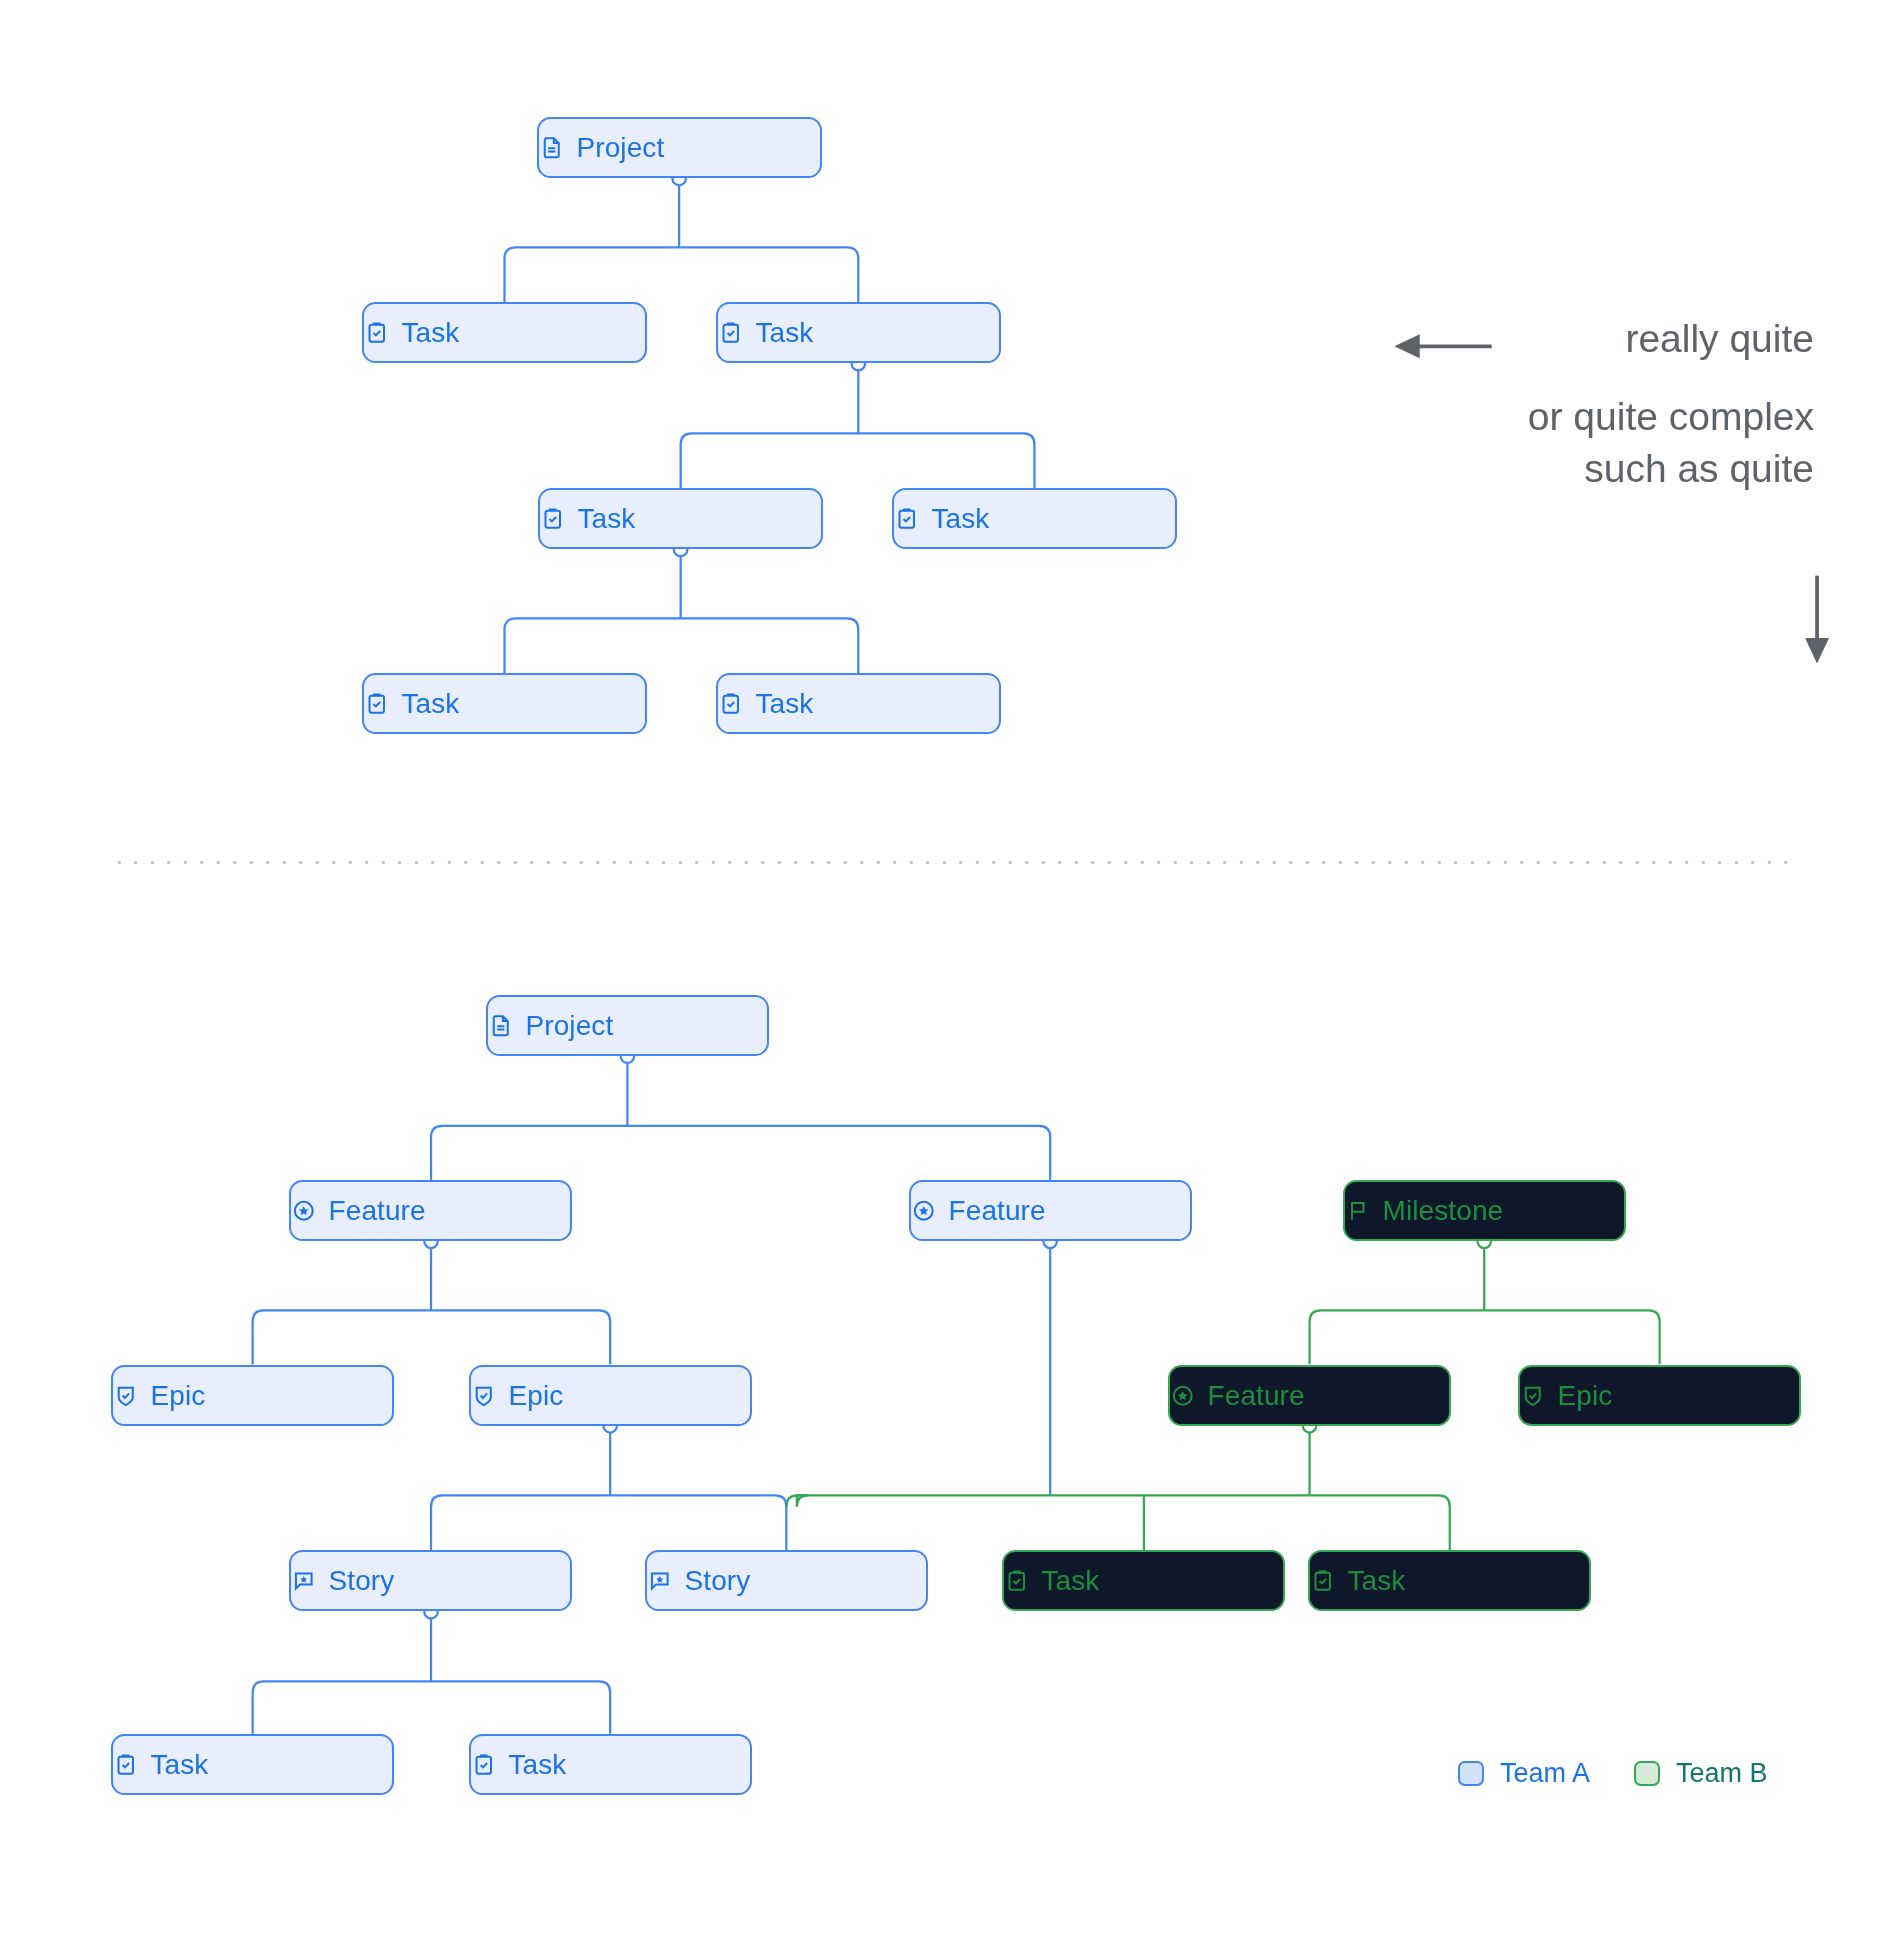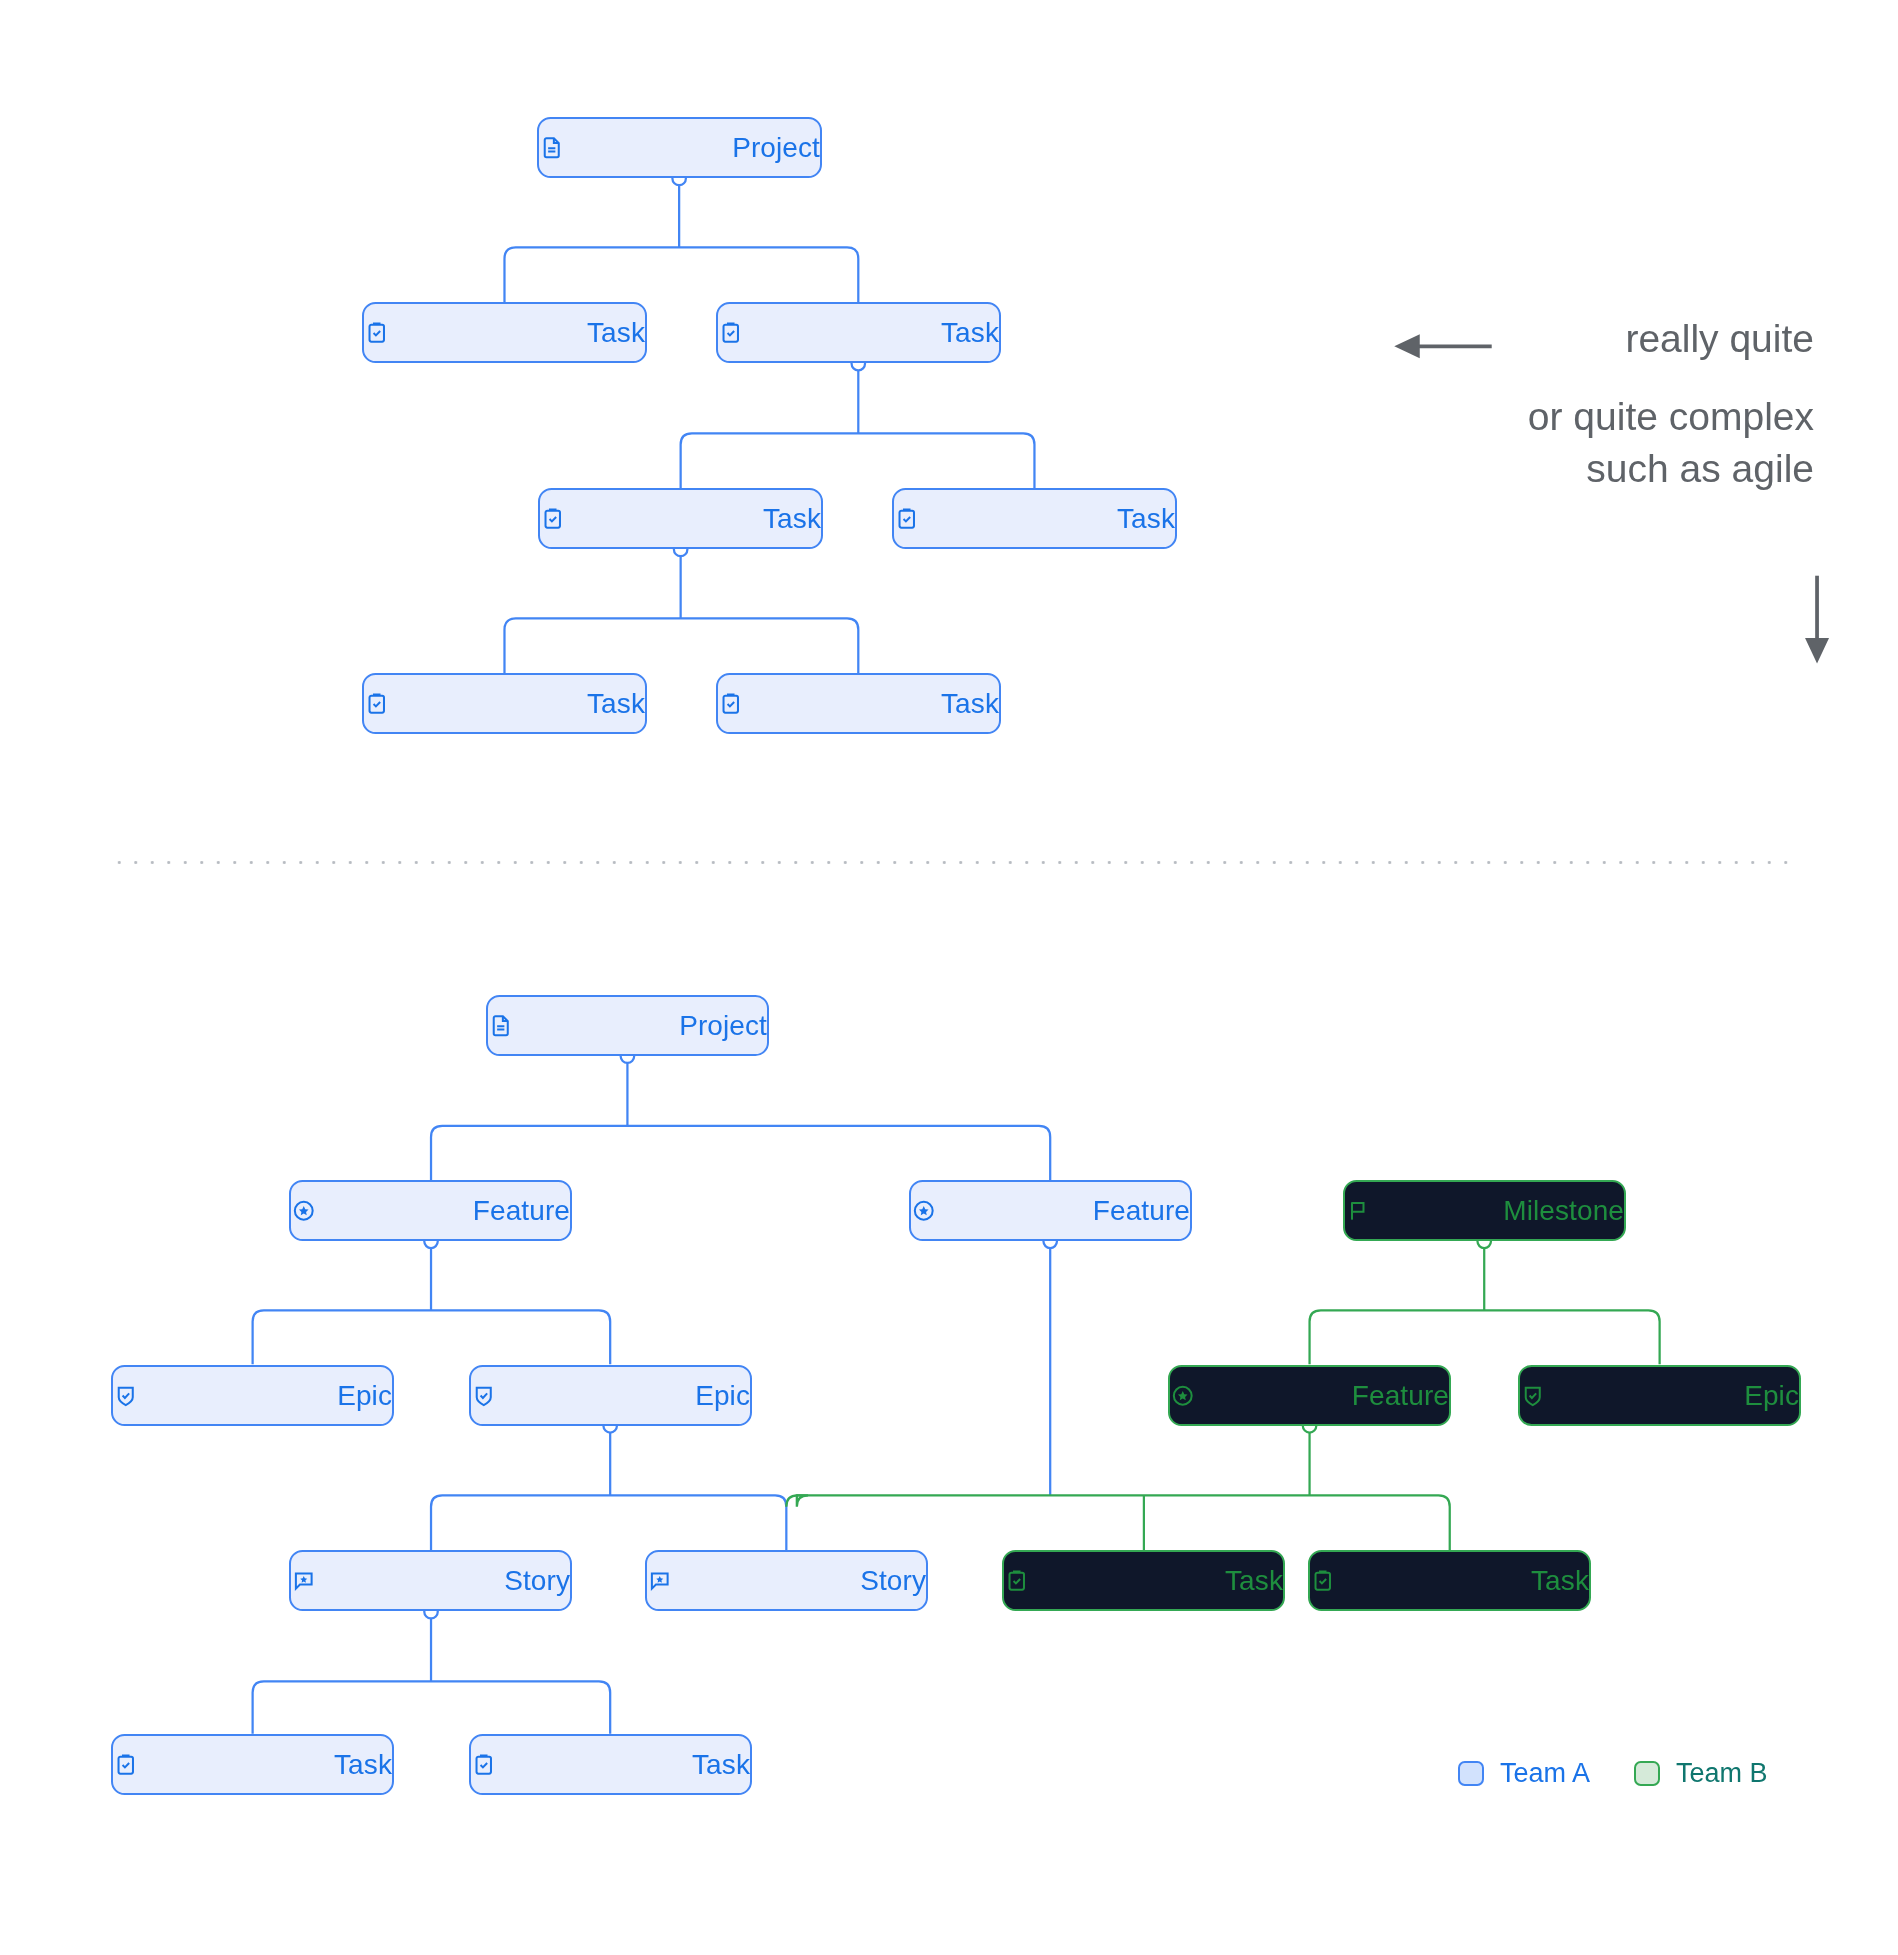--- a/index.html
+++ b/index.html
@@ -8,21 +8,21 @@
     background:#ffffff;
     font-family:"Liberation Sans", sans-serif;
     overflow:hidden;
   }
   #stage { position:relative; width:1898px; height:1955px; }
 
   svg.wires { position:absolute; left:0; top:0; width:1898px; height:1955px; pointer-events:none; }
 
   .node {
     position:absolute;
-    display:flex; align-items:center; justify-content:space-between;
+    display:flex; align-items:center; justify-content:flex-start;
     gap:12px;
     border-radius:13.5px;
     border-width:2.2px; border-style:solid;
     font-size:28px;
     letter-spacing:0.1px;
     white-space:nowrap;
     z-index:3;
   }
   .node.blue { background:#e8eefd; border-color:#4285f4; color:#1a73e8; }
   .node.green{ background:#0f172a; border-color:#34a853; color:#1e8e3e; }
@@ -186,21 +186,21 @@
           <path d="M9.4 4.4V3.2h5.2v1.2"></path>
           <path d="M9 12.3l2.2 2.2 4-4.2"></path>
         </svg>
       </span>
     <span class="lbl">Task</span>
   </div>
 
   <div class="note">
     <div>really quite</div>
     <div class="para2">or quite complex</div>
-    <div>such as agile</div>
+    <div>such as quite</div>
   </div>
 
   <div class="node blue" style="left:486px;top:995px;width:283px;height:61px;">
     <span class="ic">
         <svg viewBox="0 0 24 24" fill="none" stroke="currentColor" stroke-width="1.9">
           <path d="M14 3H7a1.6 1.6 0 0 0-1.6 1.6v14.8A1.6 1.6 0 0 0 7 21h10a1.6 1.6 0 0 0 1.6-1.6V7.6z"></path>
           <path d="M14 3v4.6h4.6"></path>
           <path d="M8.6 12.4h6.8M8.6 15.6h6.8"></path>
         </svg>
       </span>

